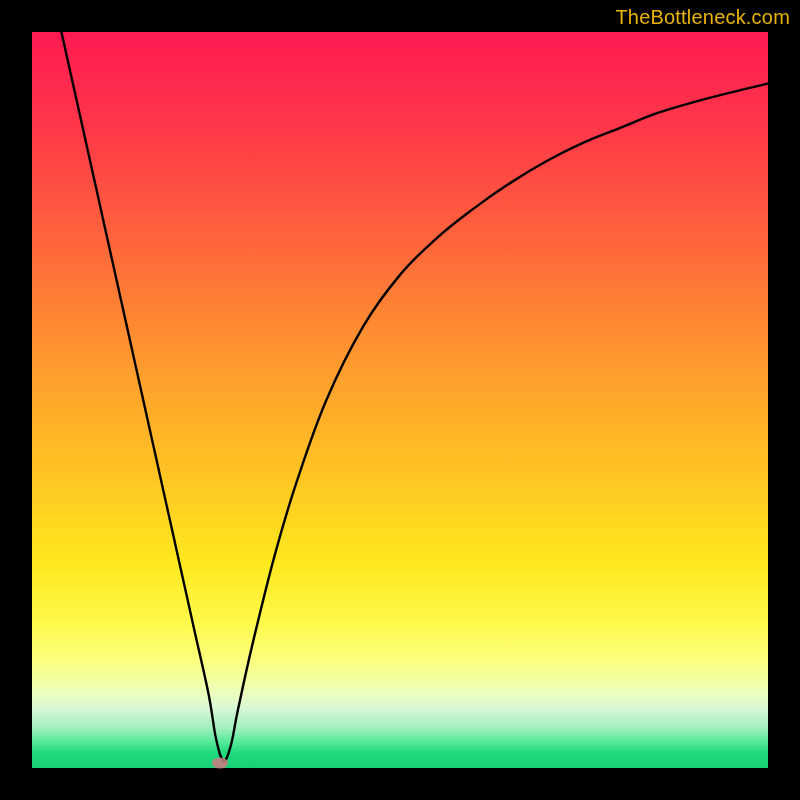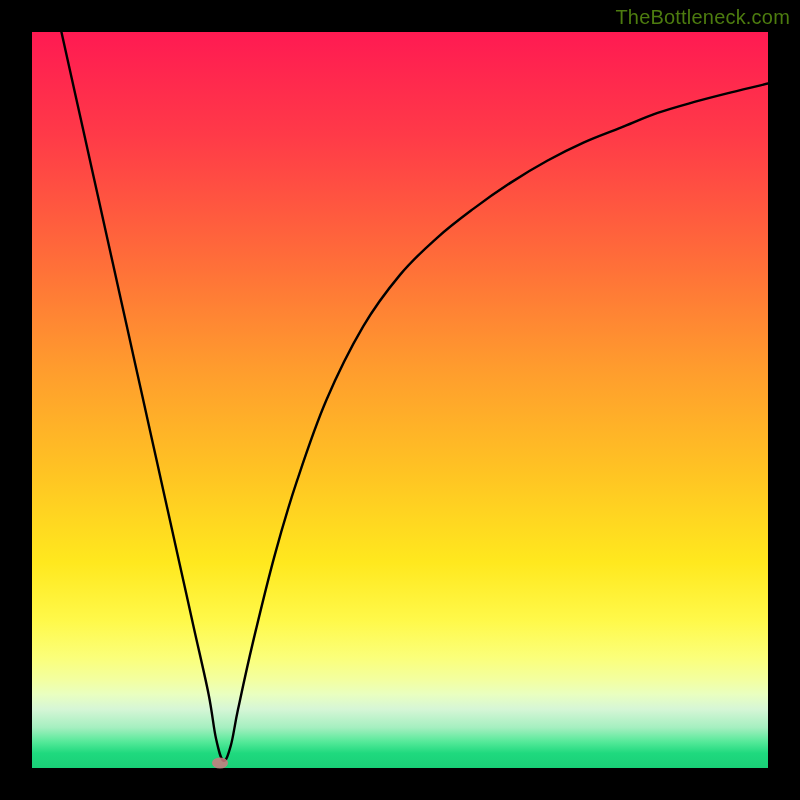--- a/index.html
+++ b/index.html
@@ -58,21 +58,21 @@
     background: #cf7a80;
     opacity: 0.85;
     transform: translate(-50%, -50%);
   }
   .watermark {
     position: absolute;
     top: 6px;
     right: 10px;
     font-size: 20px;
     font-weight: 500;
-    color: #4d7c0f;
+    color: #eab308;
     letter-spacing: 0.2px;
     user-select: none;
     pointer-events: none;
   }
 </style>
 </head>
 <body>
 
 <div class="frame">
   <div class="watermark">TheBottleneck.com</div>

